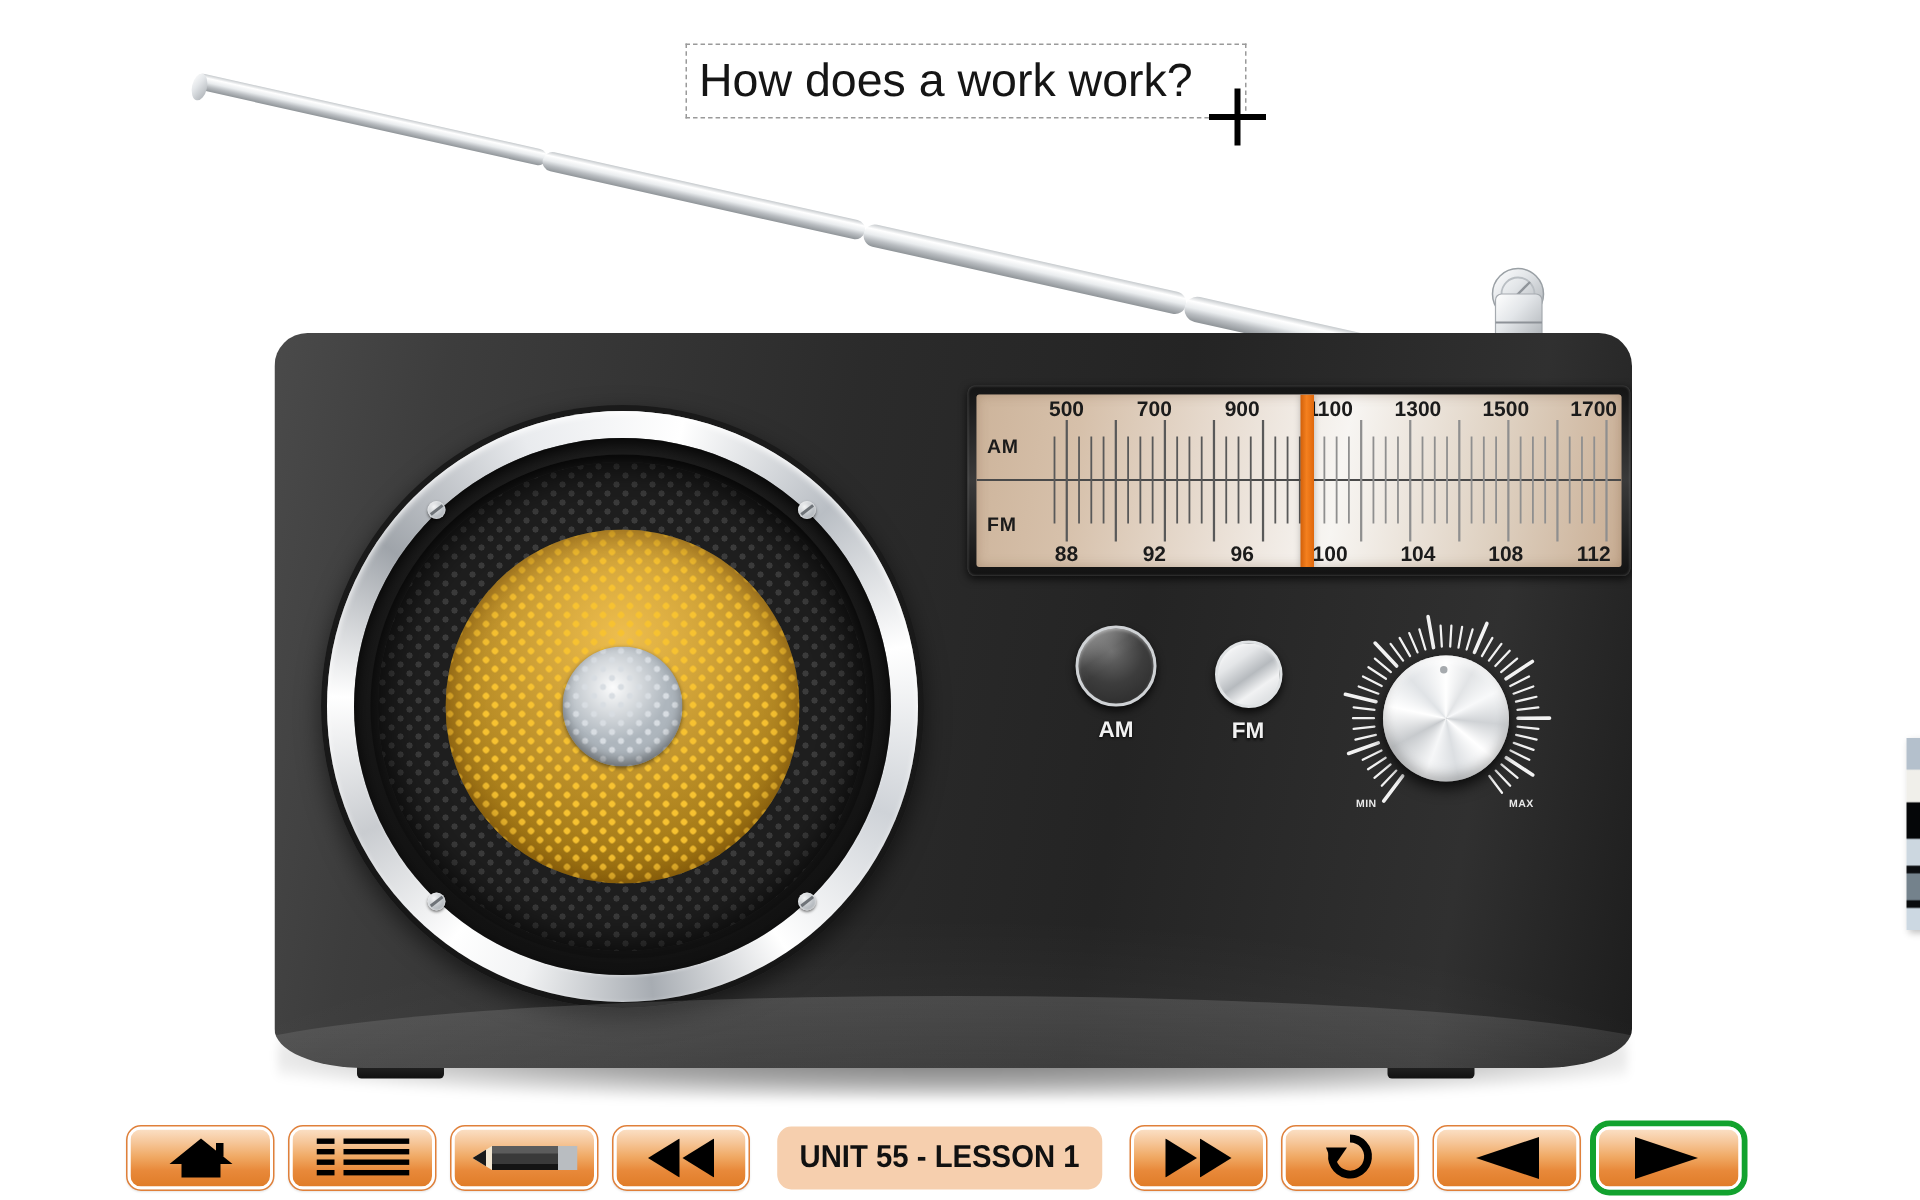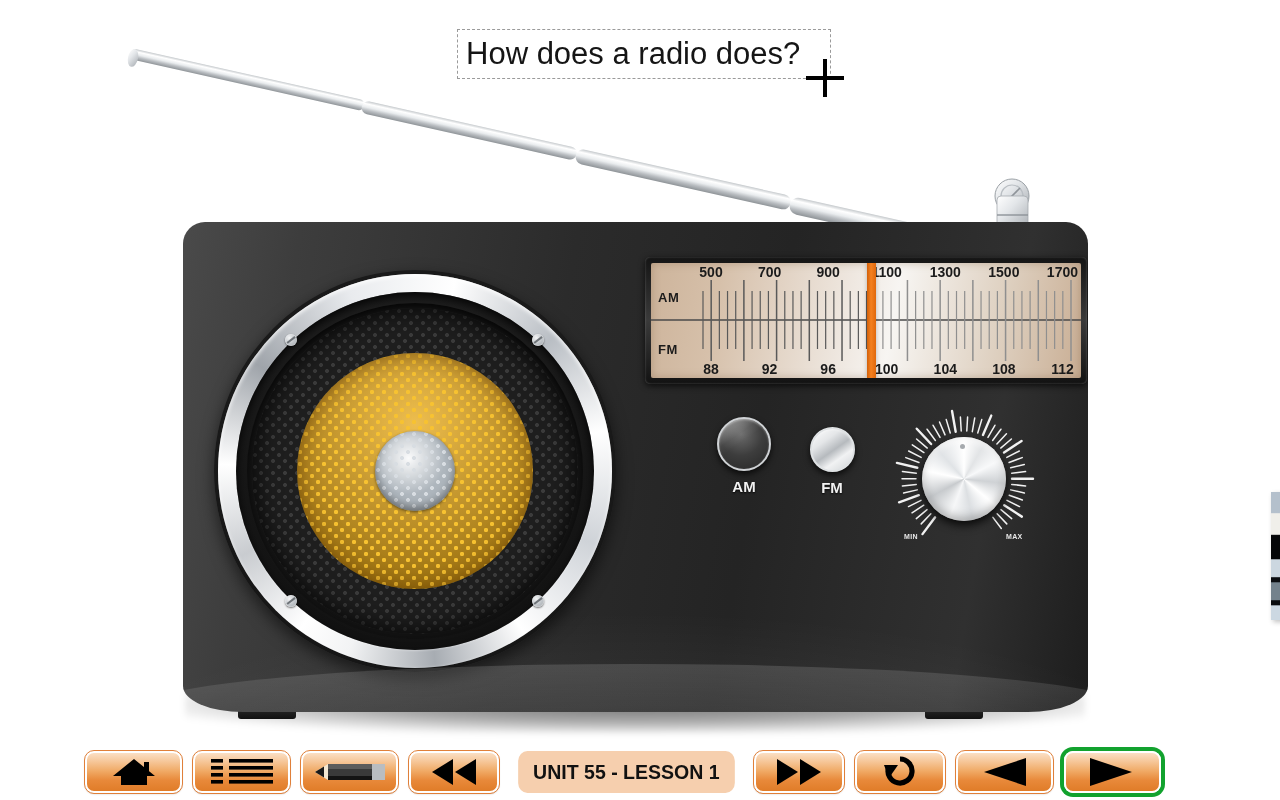--- a/index.html
+++ b/index.html
@@ -316,21 +316,21 @@
     transform: scaleX(0.93);
     white-space: nowrap;
   }
 </style>
 </head>
 <body>
 
 <div id="stage">
 
   <div id="title-box">
-    <span id="title-text">How does a radio does?</span>
+    <span id="title-text">How does a work work?</span>
   </div>
   <div id="crosshair"></div>
 
   <div id="antenna-wrap">
     <svg width="1280" height="260" viewBox="0 0 1280 260">
       <defs>
         <linearGradient id="rodG" x1="0" y1="0" x2="0" y2="1">
           <stop offset="0%" stop-color="#c6cacd"></stop>
           <stop offset="22%" stop-color="#ffffff"></stop>
           <stop offset="48%" stop-color="#e9ecee"></stop>

